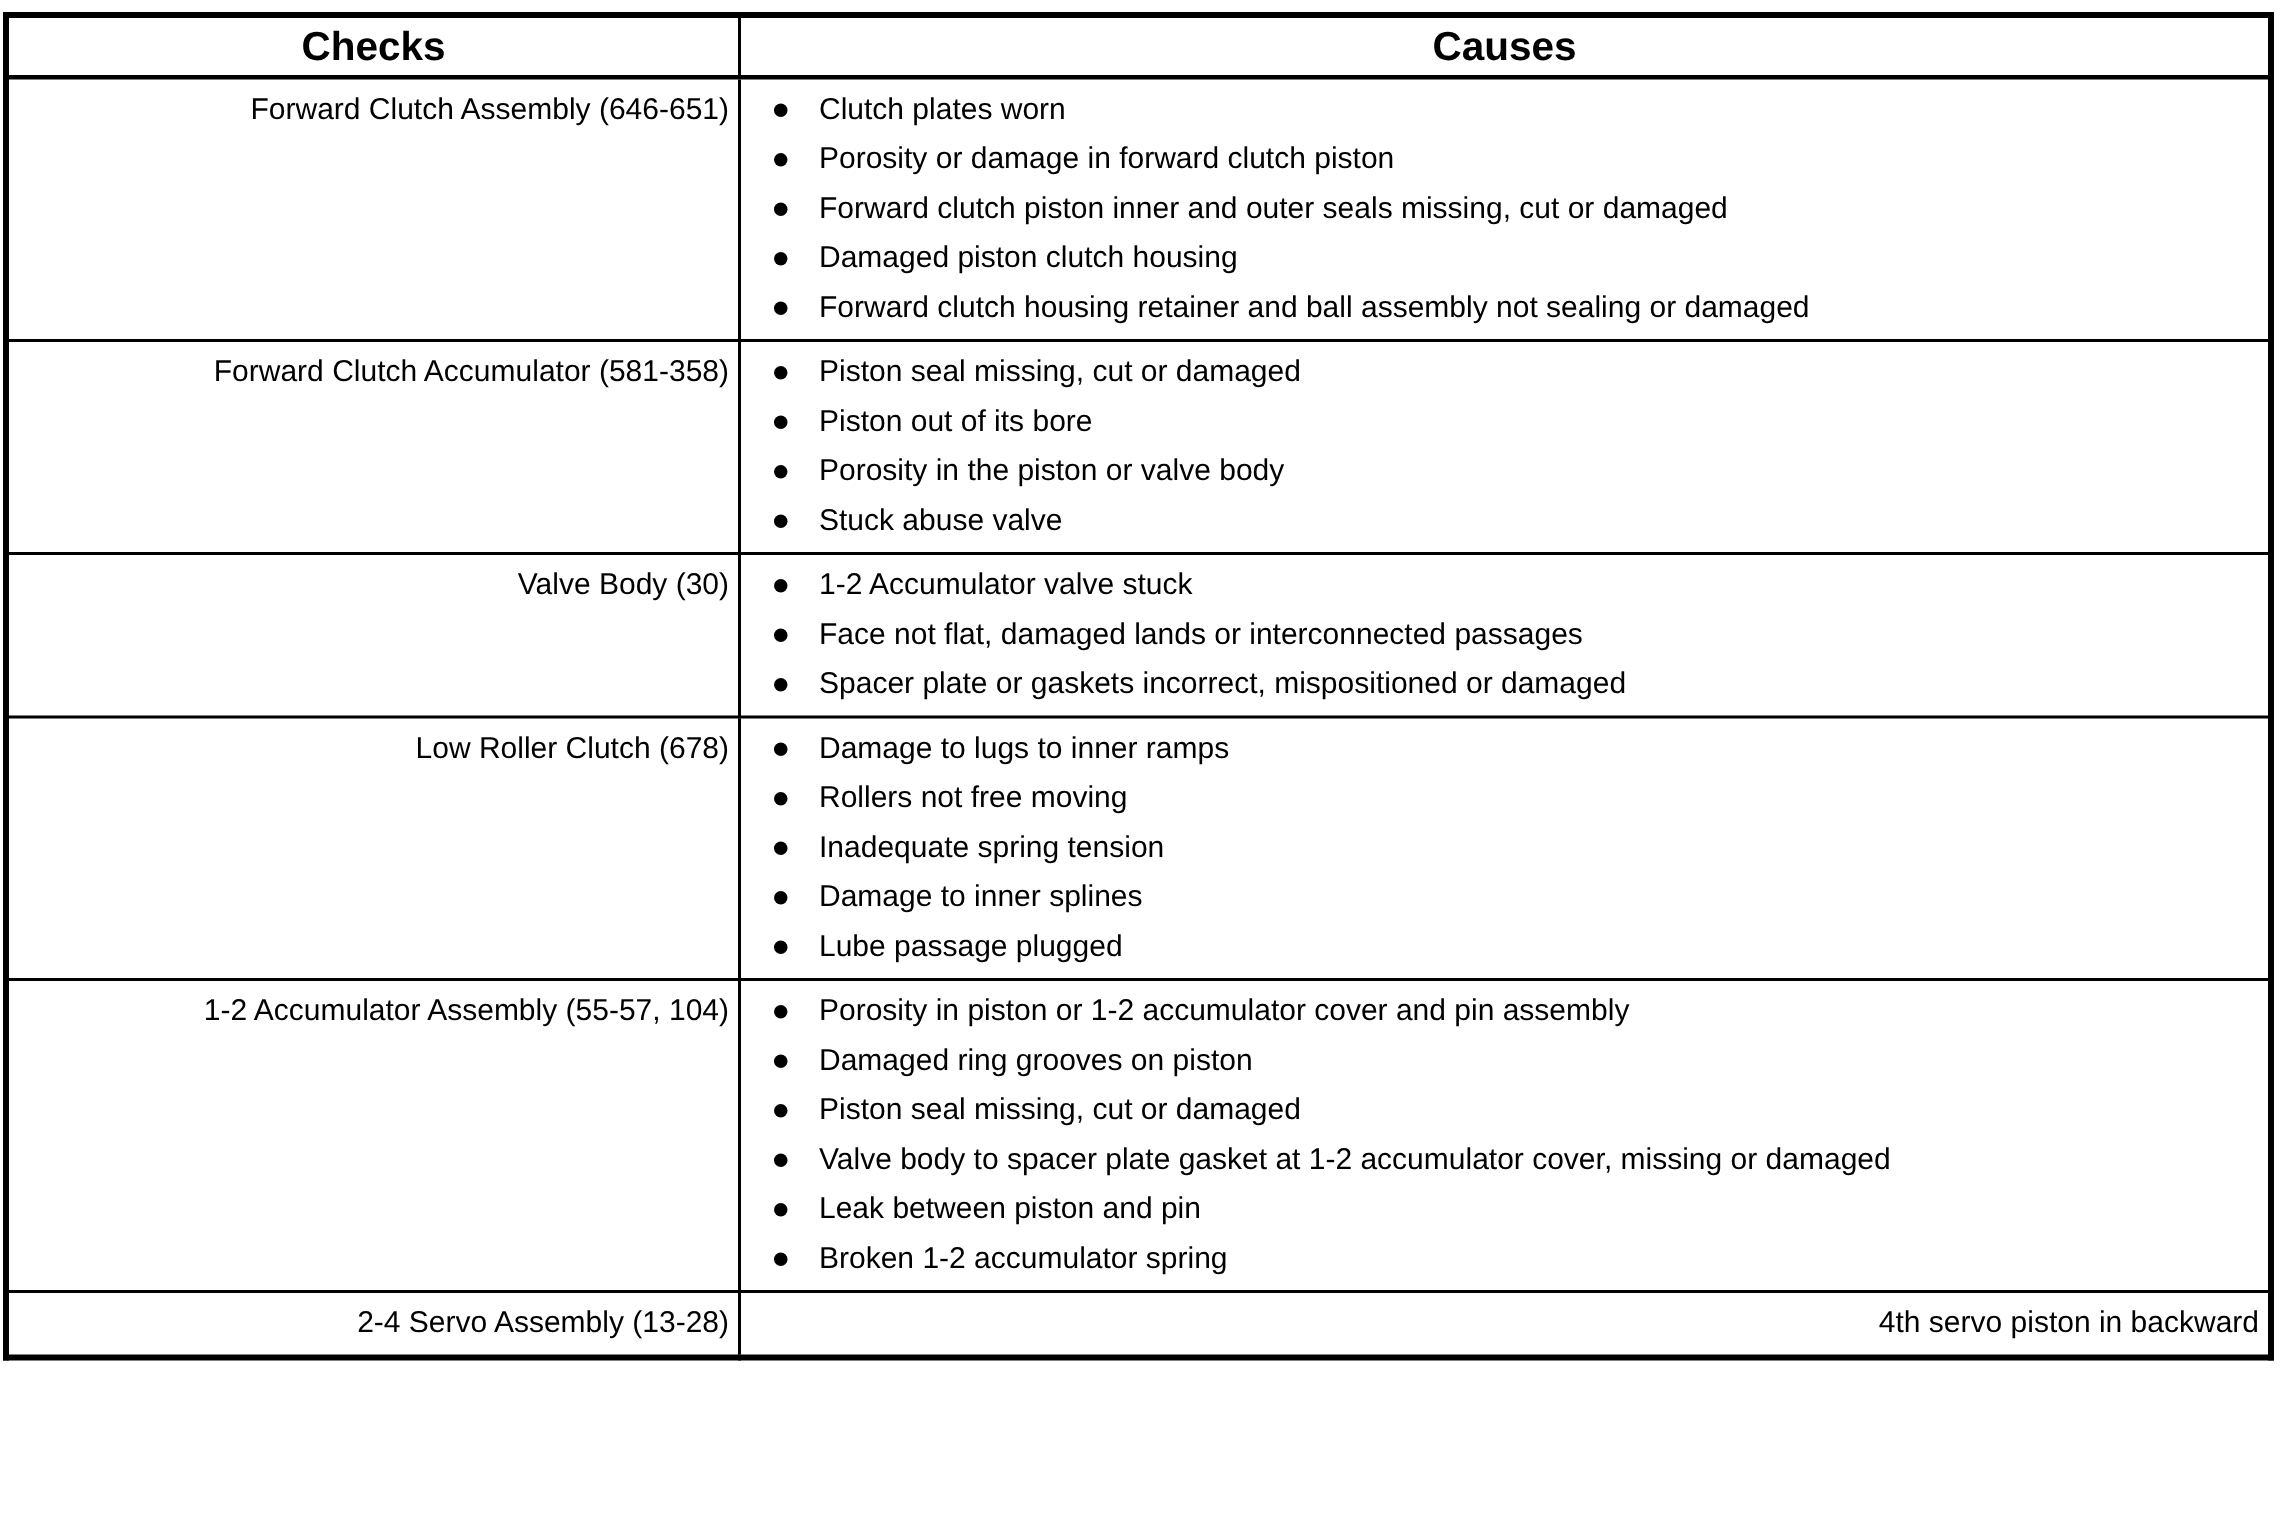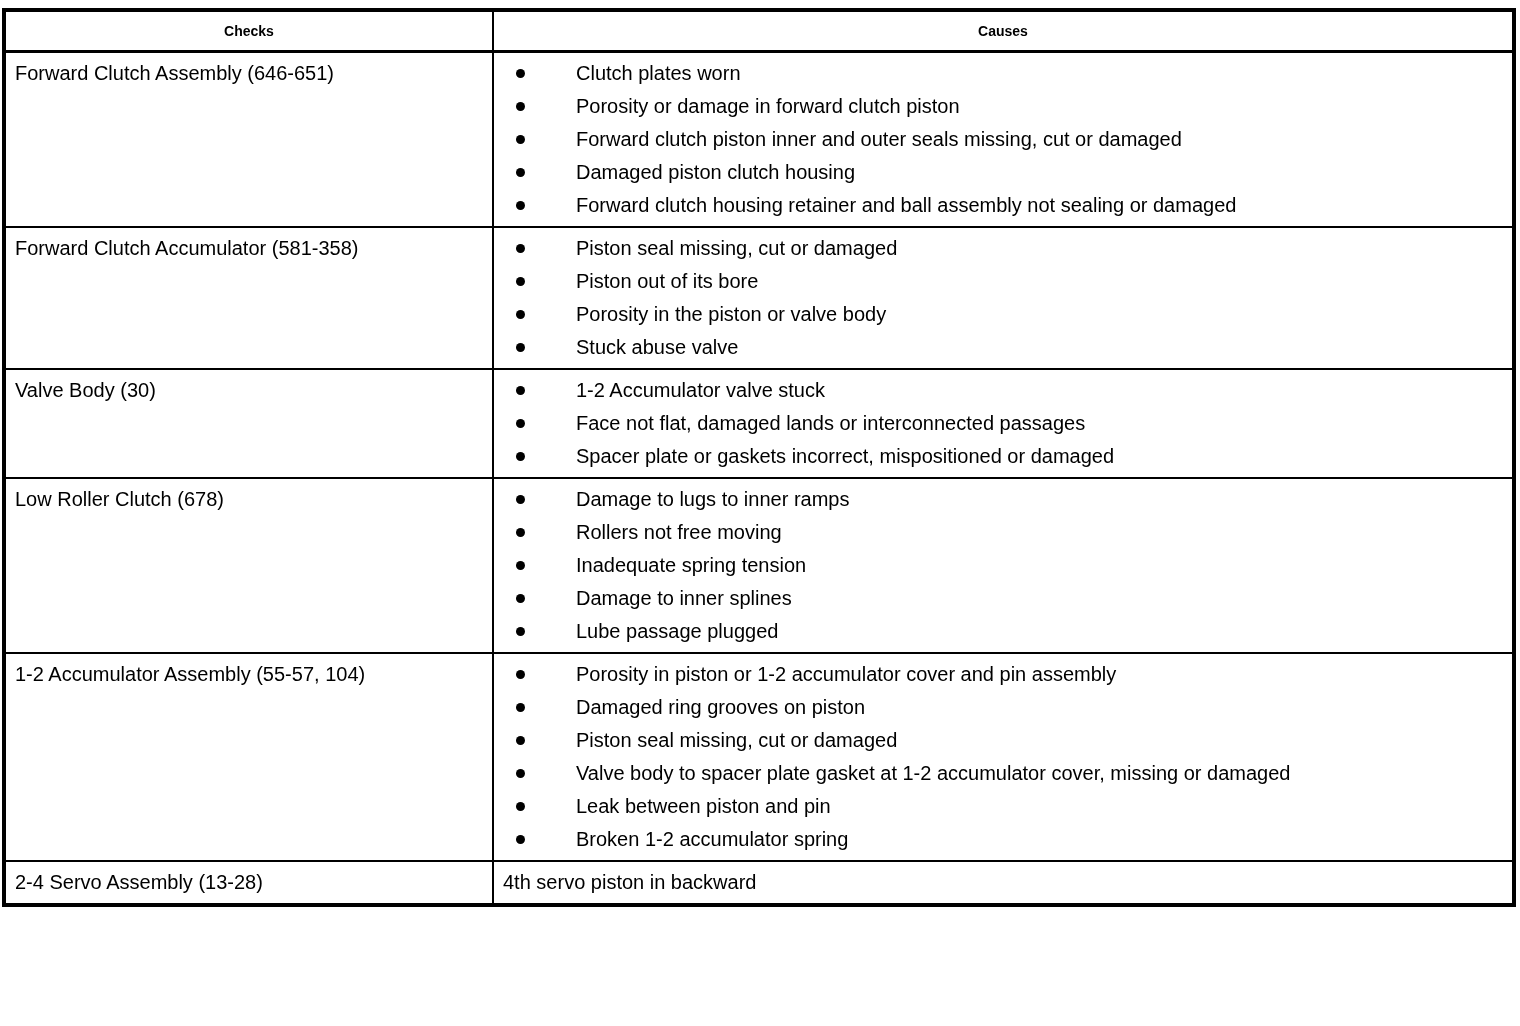--- a/index.html
+++ b/index.html
@@ -18,35 +18,36 @@
     width: 1514px;
     margin: 8px 0 0 2px;
     border: 4px solid #000000;
     background: #ffffff;
   }
   col.checks-col  { width: 489px; }
   col.causes-col  { width: auto; }
   th.header-cell {
     border: 2px solid #000000;
     border-bottom: 3px solid #000000;
-    font-size: 14px;
+    font-size: 27px;
     line-height: 28px;
     font-weight: bold;
     text-align: center;
     padding: 5px 4px;
   }
   td.body-cell {
     border: 2px solid #000000;
     vertical-align: top;
     font-size: 20px;
     line-height: 33px;
+    text-align: right;
   }
   td.check-cell  { padding: 4px 6px 4px 9px; }
   td.causes-cell { padding: 4px 6px 4px 0; }
-  .cause-line { display: flex; align-items: flex-start; gap: 30px; }
+  .cause-line { display: flex; align-items: flex-start; }
   .bullet {
     flex: 0 0 9px;
     width: 9px;
     height: 9px;
     border-radius: 50%;
     background: #000000;
     margin: 12px 0 0 22px;
   }
   .cause-text  { margin-left: 21px; }
   .cause-plain { margin-left: 9px; }

